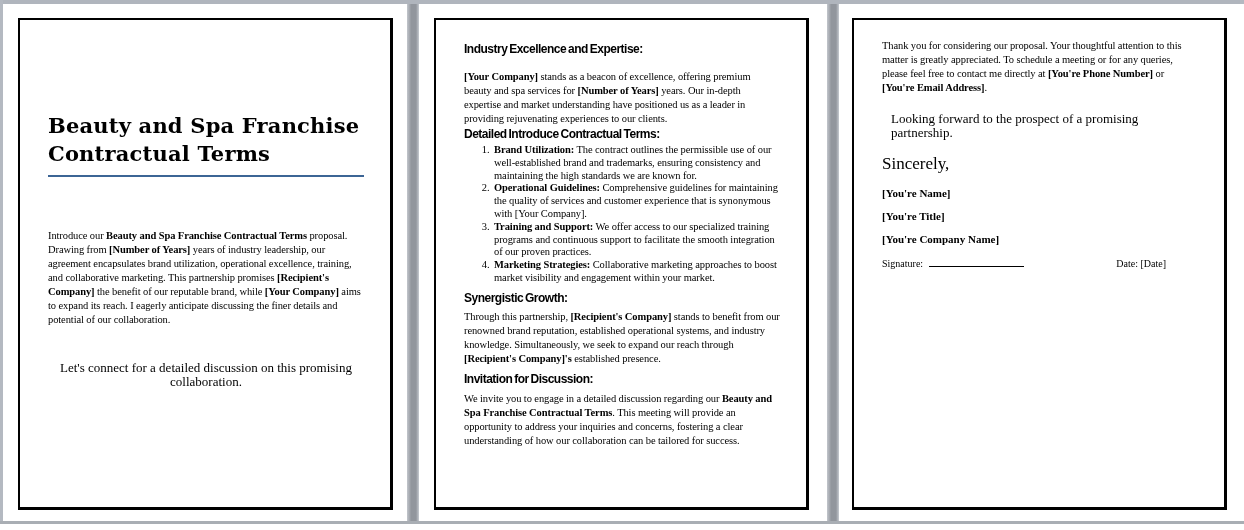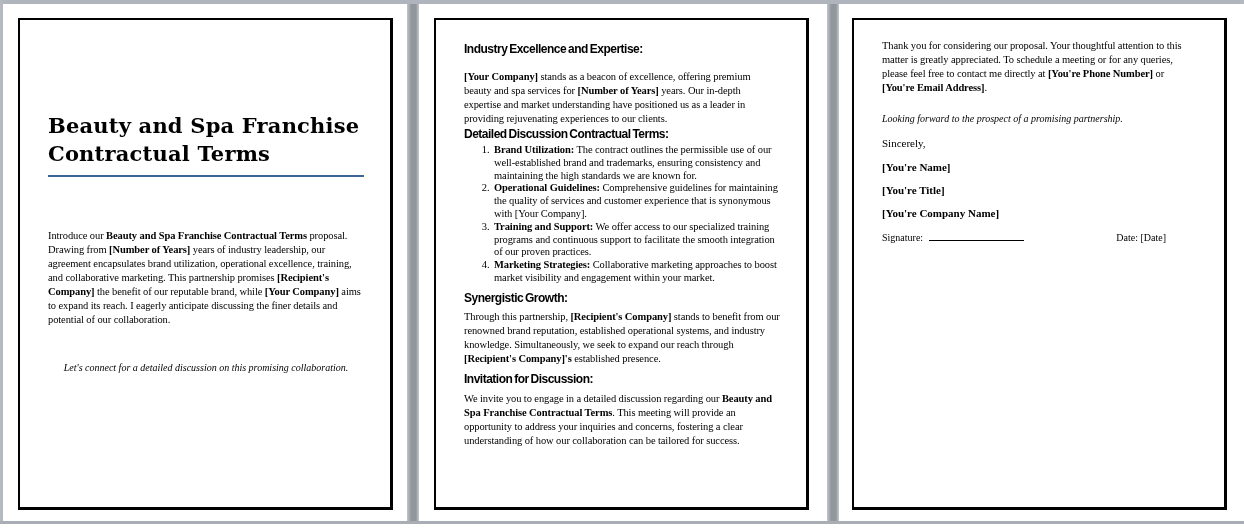--- a/index.html
+++ b/index.html
@@ -24,31 +24,31 @@
         border:2px solid #000;border-right-width:3px;border-bottom-width:3px;
         padding:0 26px 0 28px;overflow:hidden;}
   .page-3 .bbox{left:13px;}
   
   .title{margin:92px 0 0 0;font-family:"DejaVu Serif",serif;font-weight:bold;
          font-size:21px;line-height:28px;letter-spacing:0.2px;
          padding-bottom:7px;border-bottom:2px solid #3c6595;}
   .body{font-size:10.5px;line-height:14px;letter-spacing:-0.1px;margin:0;}
   .bold{font-weight:bold;}
   .intro{margin-top:52px;}
-  .tagline{margin:0;font-style:italic;font-size:10px;line-height:14px;}
+  .tagline{margin:9px;font-size:13px;line-height:14px;}
   .tagline.center{margin-top:34px;text-align:center;}
   .sec-h{margin:0;font-family:"Liberation Sans",sans-serif;font-weight:bold;
          font-size:12px;line-height:15px;letter-spacing:-0.5px;word-spacing:-1px;}
   .mt22{margin-top:22px;} .mt13{margin-top:13px;} .mt1{margin-top:1px;}
   .mt5{margin-top:5px;}  .mt0{margin-top:6px;}   .mt4{margin-top:4px;}
   .mt19{margin-top:19px;}.mt17{margin-top:17px;}
   .terms-list{margin:2px 0 0 0;padding:0 0 0 28px;font-size:10.5px;line-height:12.8px;
               letter-spacing:-0.1px;}
   .terms-list li{margin:0;padding:0 0 0 2px;}
-  .signoff{font-size:11px;line-height:13px;}
+  .signoff{font-size:17px;line-height:13px;}
   .sig-line{margin-top:9px;font-size:11px;line-height:12px;font-weight:bold;}
   .sig-row{margin-top:12px;display:flex;justify-content:space-between;align-items:flex-end;
            font-size:10px;line-height:13px;}
   .sig-blank{display:inline-block;width:95px;border-bottom:1.5px solid #000;
              margin-left:6px;height:9px;}
   .date-cell{margin-right:32px;}
 </style>
 </head>
 <body>
 
@@ -67,21 +67,21 @@
     </div>
   </div>
 
   <div class="gap gap1"></div>
 
   <div class="page page-2">
     <div class="bbox">
       <h2 class="sec-h mt22">Industry Excellence and Expertise:</h2>
       <p class="body mt13"><span class="bold">[Your Company]</span><span> stands as a beacon of excellence, offering premium beauty and spa services for </span><span class="bold">[Number of Years]</span><span> years. Our in-depth expertise and market understanding have positioned us as a leader in providing rejuvenating experiences to our clients.</span></p>
 
-      <h2 class="sec-h mt1">Detailed Discussion Contractual Terms:</h2>
+      <h2 class="sec-h mt1">Detailed Introduce Contractual Terms:</h2>
 
       <ol class="terms-list">
         <li><span class="bold">Brand Utilization:</span><span> The contract outlines the permissible use of our well-established brand and trademarks, ensuring consistency and maintaining the high standards we are known for.</span></li>
         <li><span class="bold">Operational Guidelines:</span><span> Comprehensive guidelines for maintaining the quality of services and customer experience that is synonymous with [Your Company].</span></li>
         <li><span class="bold">Training and Support:</span><span> We offer access to our specialized training programs and continuous support to facilitate the smooth integration of our proven practices.</span></li>
         <li><span class="bold">Marketing Strategies:</span><span> Collaborative marketing approaches to boost market visibility and engagement within your market.</span></li>
       </ol>
 
       <h2 class="sec-h mt0">Synergistic Growth:</h2>
       <p class="body mt4"><span>Through this partnership, </span><span class="bold">[Recipient's Company]</span><span> stands to benefit from our renowned brand reputation, established operational systems, and industry knowledge. Simultaneously, we seek to expand our reach through </span><span class="bold">[Recipient's Company]'s</span><span> established presence.</span></p>

